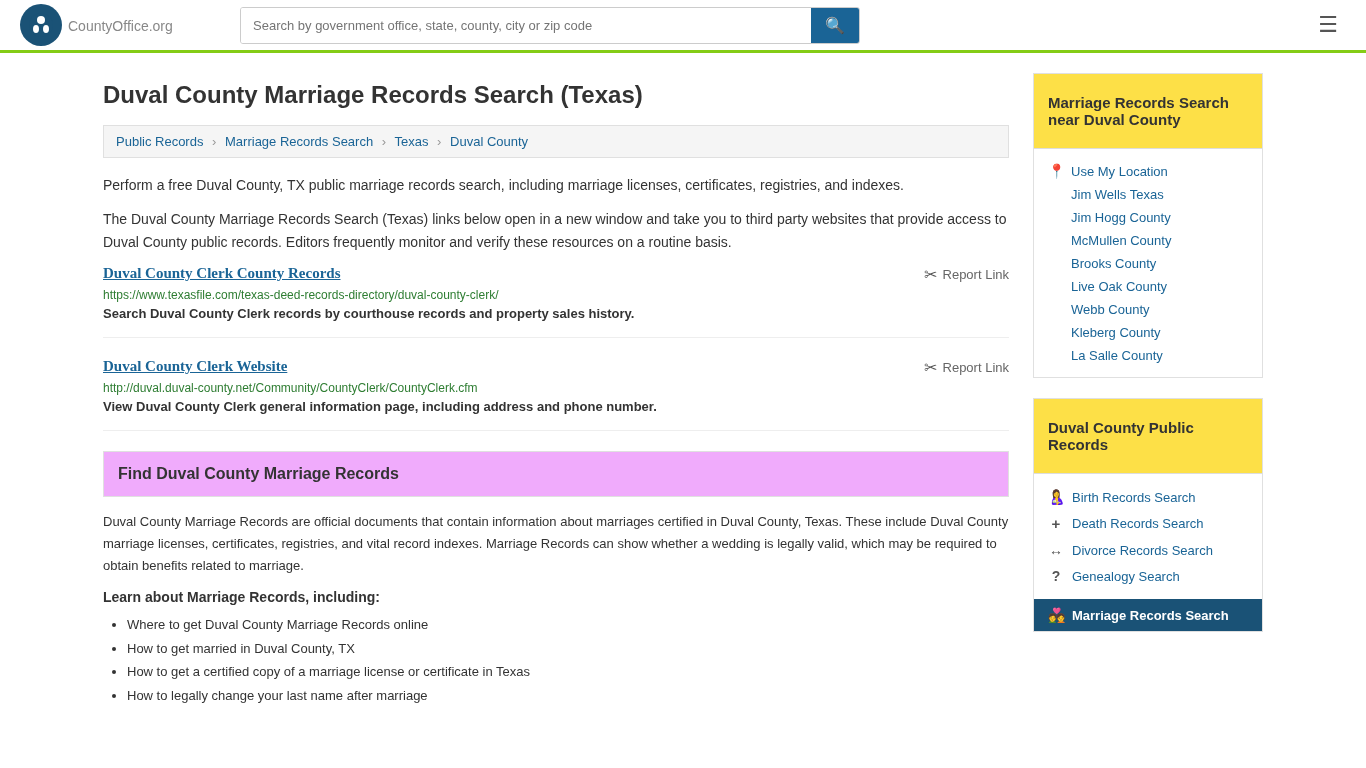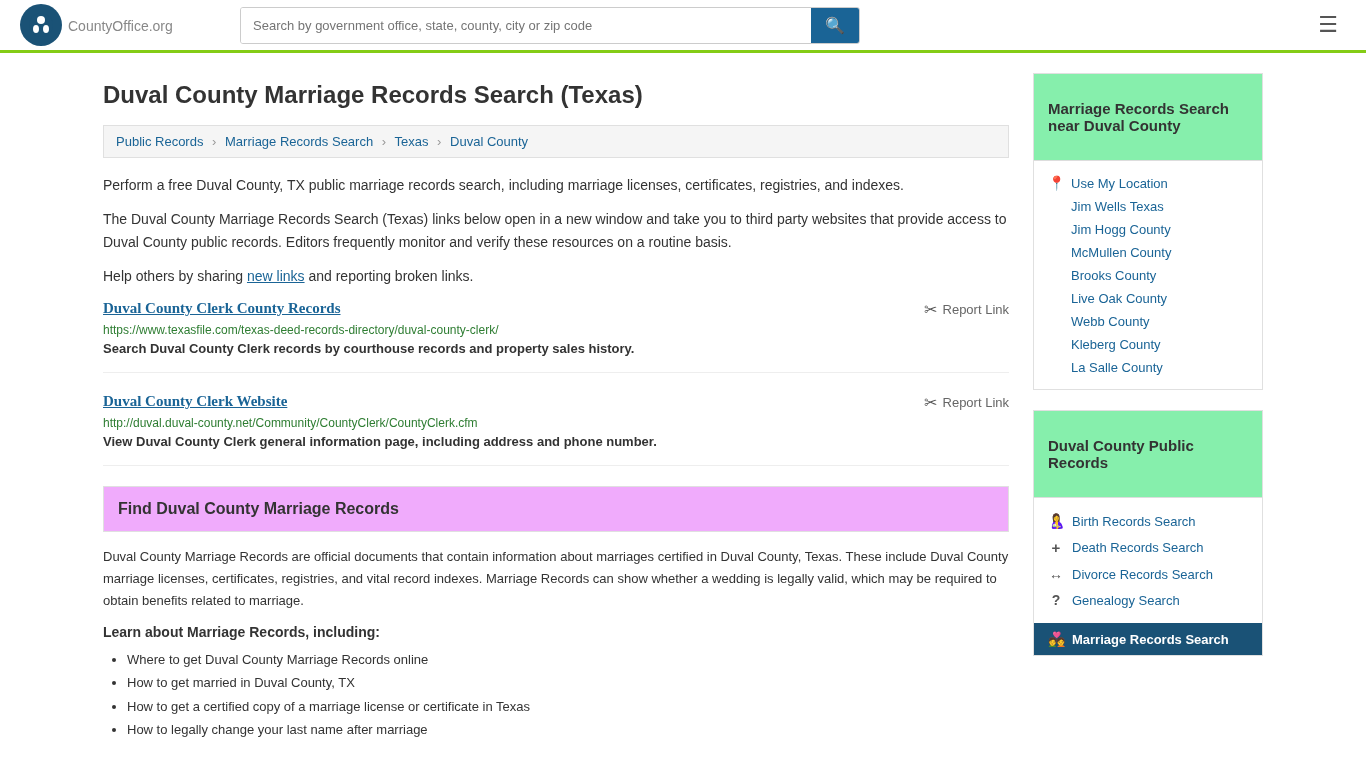--- a/index.html
+++ b/index.html
@@ -202,23 +202,23 @@
       color: #333;
     }
 
     
     .sidebar-box {
       background: #fff;
       border: 1px solid #e0e0e0;
       margin-bottom: 20px;
     }
     .sidebar-box-title {
-      background: #86efac;
+      background: #fde047;
       border-bottom: 1px solid #ddd;
-      padding: 26px 14px;
+      padding: 20px 14px;
       font-size: 15px;
       font-weight: bold;
       color: #333;
     }
     .sidebar-box-content {
       padding: 10px 14px;
     }
     .sidebar-link {
       display: flex;
       align-items: center;
@@ -317,23 +317,20 @@
       <span class="sep">›</span>
       <a href="#">Marriage Records Search</a>
       <span class="sep">›</span>
       <a href="#">Texas</a>
       <span class="sep">›</span>
       <a href="#">Duval County</a>
     </div>
 
     <p class="desc-text">Perform a free Duval County, TX public marriage records search, including marriage licenses, certificates, registries, and indexes.</p>
     <p class="desc-text">The Duval County Marriage Records Search (Texas) links below open in a new window and take you to third party websites that provide access to Duval County public records. Editors frequently monitor and verify these resources on a routine basis.</p>
-    <p class="desc-text">
-      Help others by sharing <a href="#" class="new-links-a">new links</a> and reporting broken links.
-    </p>
 
     <div class="record-link-block">
       <div class="record-link-header">
         <a href="#" class="record-link-title">Duval County Clerk County Records</a>
         <div class="report-link-btn">
           <span class="report-icon">✂</span>
           <span>Report Link</span>
         </div>
       </div>
       <a href="#" class="record-url">https://www.texasfile.com/texas-deed-records-directory/duval-county-clerk/</a>

